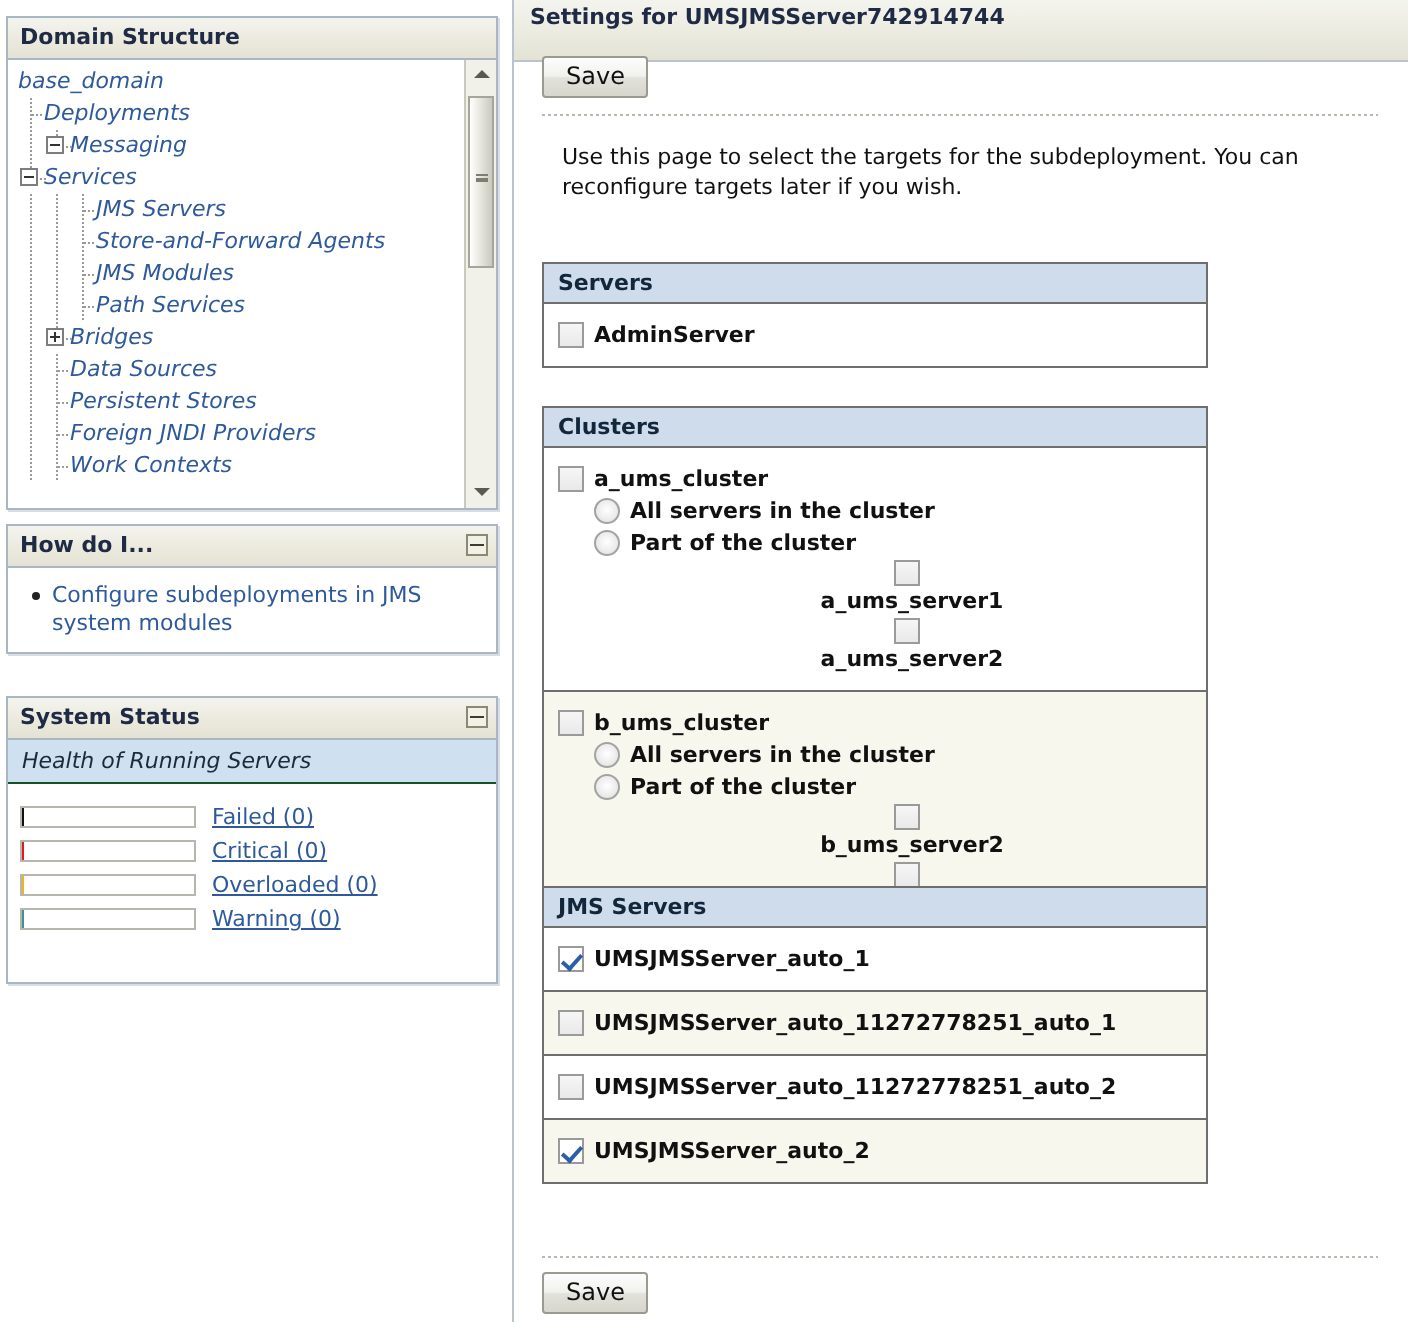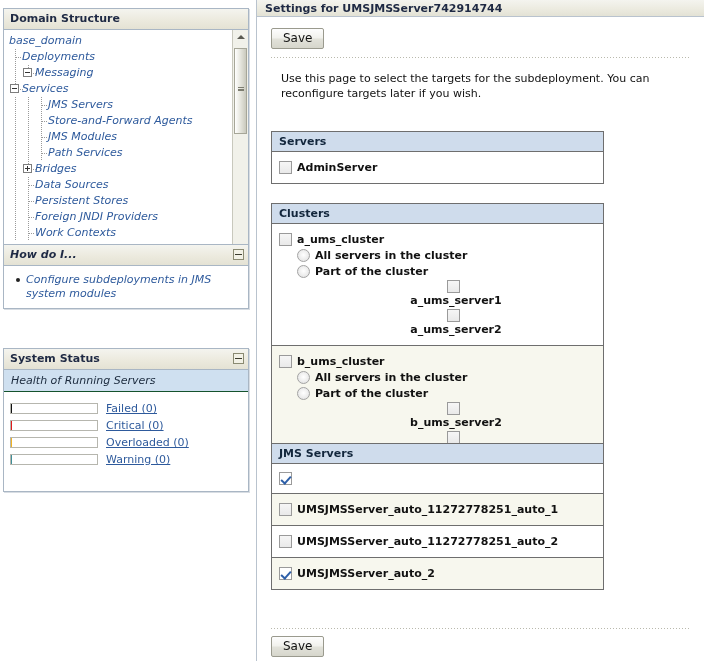--- a/index.html
+++ b/index.html
@@ -249,24 +249,23 @@
     left: 3px;
     top: 38px;
     width: 6px;
     height: 5px;
     background-image: linear-gradient(to bottom, #7d7d70 33%, transparent 33%, transparent 66%, #7d7d70 66%);
     background-size: 6px 3px;
   }
 
   
   #panel-how-do-i {
-    top: 244px;
+    top: 262px;
     width: 244px;
     height: 63px;
-    font-style: italic;
   }
   #how-do-i-body {
     padding: 7px 8px 6px 8px;
   }
   #how-do-i-list {
     margin: 0;
     padding: 0 0 0 14px;
     list-style: none;
   }
   #how-do-i-list li {
@@ -346,21 +345,21 @@
     height: 661px;
     background: #ffffff;
     border-left: 1px solid #b9c3ce;
     box-sizing: border-box;
   }
   #right-title-bar {
     position: absolute;
     left: 0;
     top: 0;
     right: 0;
-    height: 17px;
+    height: 31px;
     line-height: 17px;
     background: linear-gradient(to bottom, #f4f4ef 0%, #ecebe0 55%, #e3e2d5 100%);
     border-bottom: 1px solid #b9c3ce;
     padding: 0 8px;
     font-weight: bold;
     font-size: 11px;
     color: #1f2a44;
     white-space: nowrap;
     overflow: hidden;
     box-sizing: border-box;
@@ -717,20 +716,21 @@
     </div>
   </div>
 
   <div class="section" id="section-jms-servers">
     <div class="section-header">JMS Servers</div>
     <div class="section-body">
 
       <div class="group-row">
         <div class="cb-line">
           <span class="checkbox checked"></span>
+          <span class="opt-label">UMSJMSServer_auto_1</span>
         </div>
       </div>
 
       <div class="group-row alt divided">
         <div class="cb-line">
           <span class="checkbox"></span>
           <span class="opt-label">UMSJMSServer_auto_11272778251_auto_1</span>
         </div>
       </div>
 

